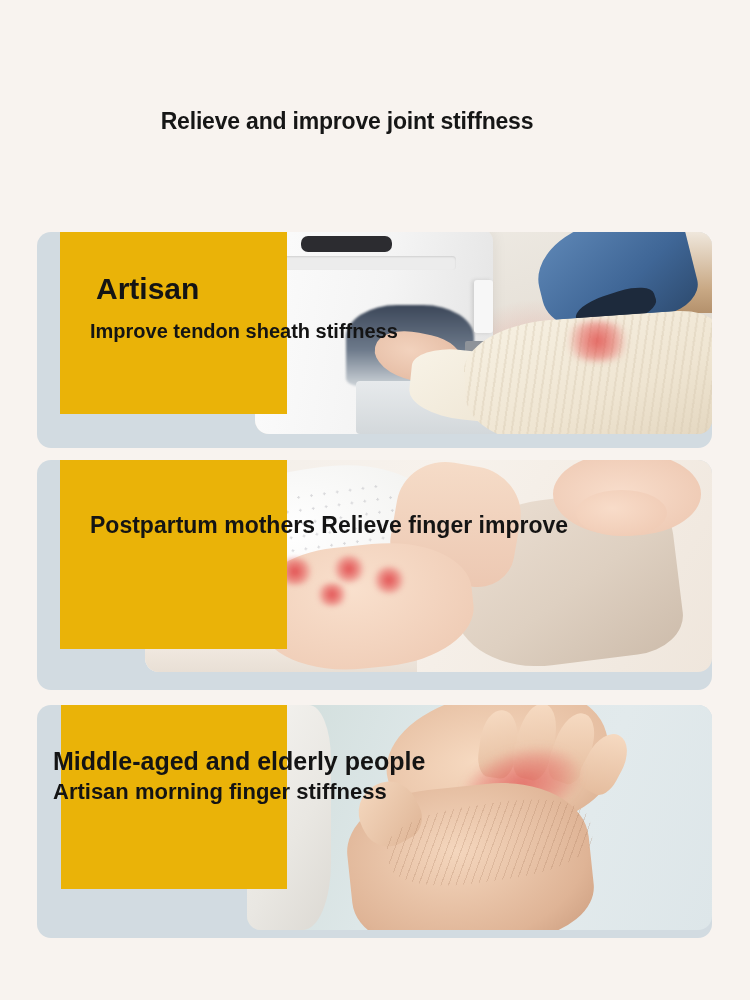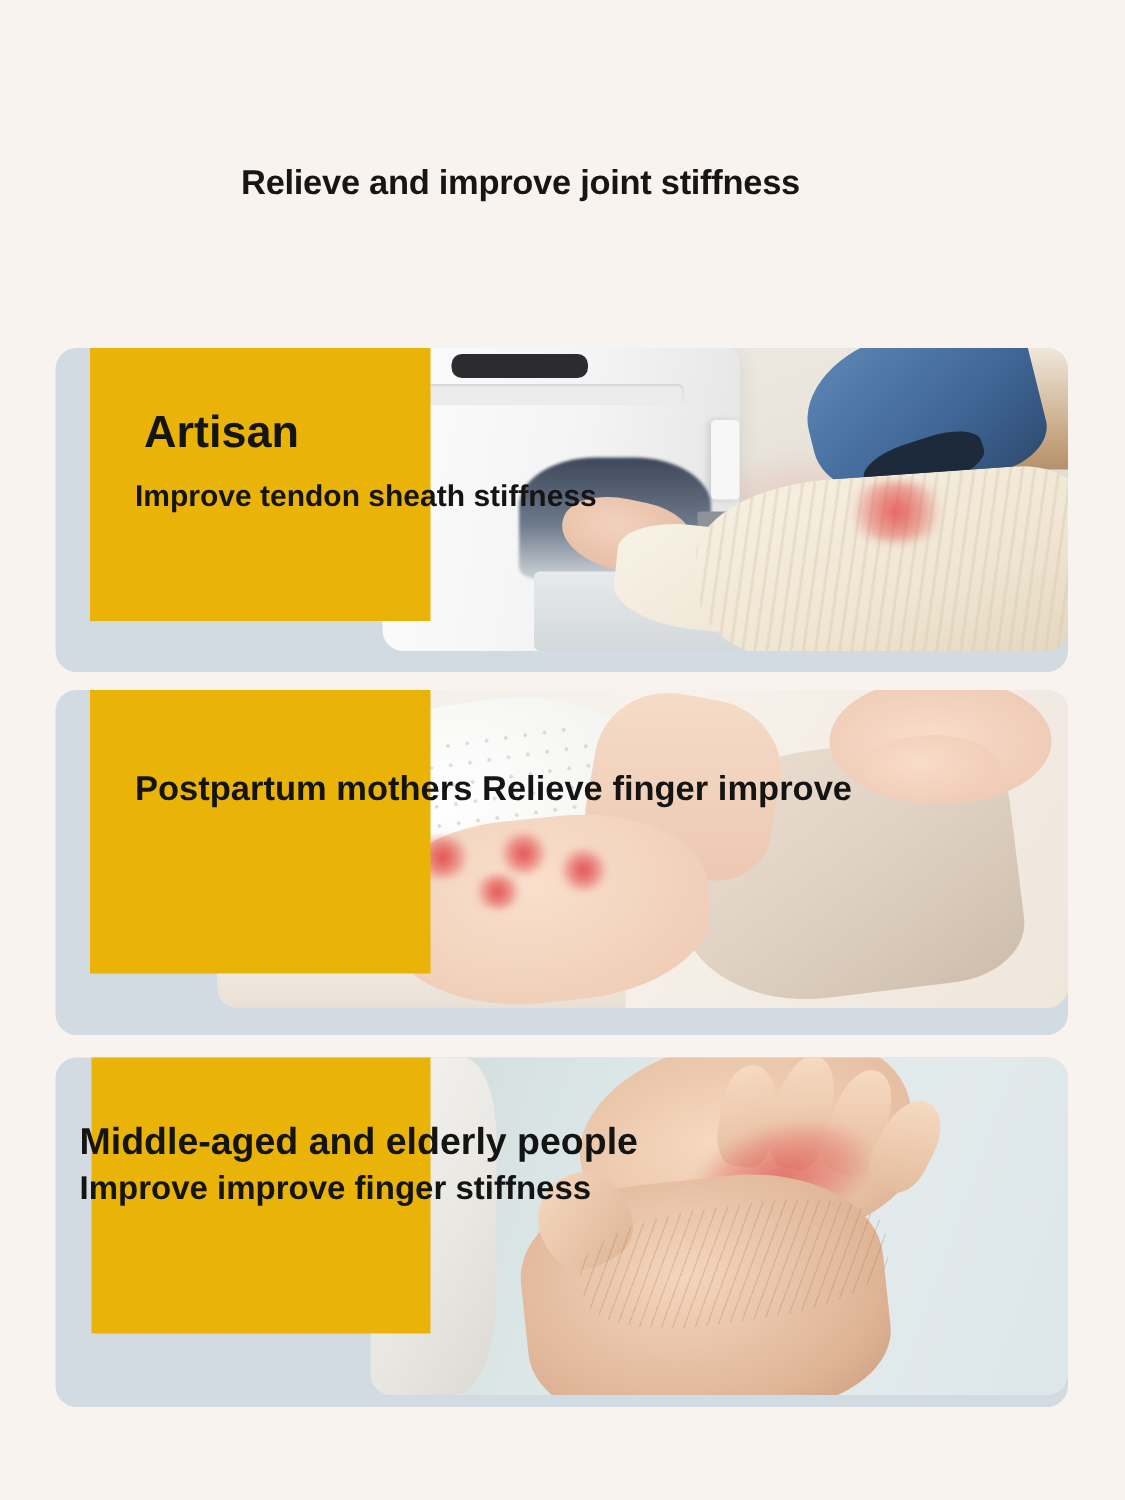--- a/index.html
+++ b/index.html
@@ -445,16 +445,16 @@
       <div class="finger f4"></div>
       <div class="pain-glow-3"></div>
       <div class="hand-lower"></div>
       <div class="hand-thumb"></div>
       <div class="wrinkles"></div>
     </div>
   </div>
 
   <div class="text-card">
     <div class="t-heading c3-heading">Middle-aged and elderly people</div>
-    <div class="t-sub c3-sub">Improve improve finger stiffness</div>
+    <div class="t-sub c3-sub">Artisan morning finger stiffness</div>
   </div>
 
 </div>
 
 </body></html>

